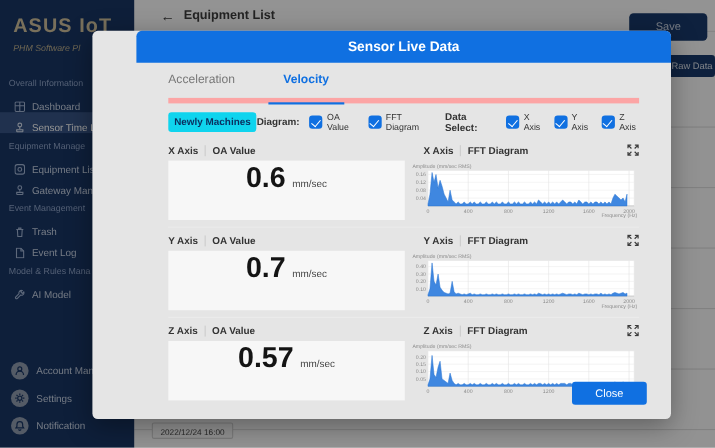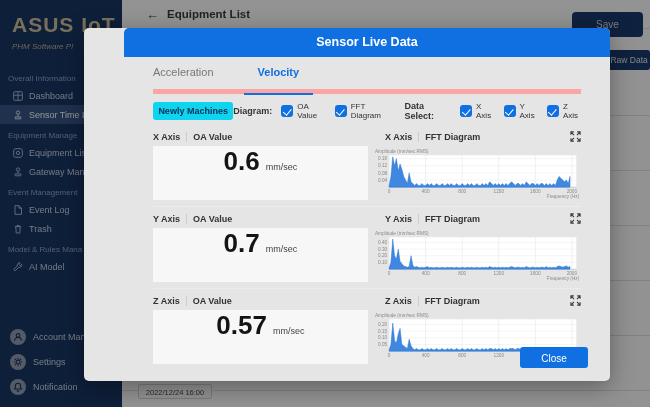--- a/index.html
+++ b/index.html
@@ -14,25 +14,25 @@
   .row-line{position:absolute;left:122px;width:528px;height:1px;background:#dedede;z-index:1;}
   .save-btn{position:absolute;left:572px;top:12px;width:71px;height:25px;background:#0d3064;
             border-radius:4px;color:#c9d3e3;font-size:10px;line-height:25px;text-align:center;z-index:2;}
   .download-btn{position:absolute;left:568px;top:50px;width:82px;height:20px;background:#0d3064;
             border-radius:3px;color:#dbe2ec;font-size:8.5px;line-height:20px;text-align:center;z-index:2;}
   .date-chip{position:absolute;left:138px;top:384px;width:74px;height:15px;background:#fbfbfb;
             border:1px solid #d2d2d2;border-radius:2px;font-size:7.5px;color:#3a3a3a;
             line-height:15px;text-align:center;z-index:2;box-sizing:border-box;}
   
   .sidebar{position:absolute;left:0;top:0;width:122px;height:407px;background:#0d2c5e;z-index:3;}
-  .logo-title{padding:13px 0 0 12px;font-size:21px;font-weight:bold;letter-spacing:1px;color:#cfc09a;}
+  .logo-title{padding:13px 0 0 12px;font-size:18px;font-weight:bold;letter-spacing:1px;color:#cfc09a;}
   .logo-sub{padding:5px 0 0 12px;font-size:8px;color:#b9ab88;font-style:italic;}
   .nav{margin-top:16px;}
   .nav-header{font-size:8px;color:#8ba1c7;padding:7px 8px 3px;white-space:nowrap;}
-  .nav-item{display:flex;align-items:center;gap:6px;height:19px;padding-left:13px;
+  .nav-item{display:flex;align-items:flex-end;gap:6px;height:19px;padding-left:13px;
             font-size:9px;color:#c7d2e4;white-space:nowrap;}
   .nav-item.selected{background:#2f4e81;color:#fff;}
   .nav-item svg{flex:0 0 auto;}
   .nav-bottom-group{position:absolute;left:0;bottom:10px;width:122px;display:flex;
             flex-direction:column;gap:5px;}
   .nav-bottom{display:flex;align-items:center;gap:7px;padding-left:10px;height:20px;
             font-size:9px;color:#c7d2e4;white-space:nowrap;}
   .circle-icon{width:16px;height:16px;border-radius:50%;background:#8d99ad;display:flex;
             align-items:center;justify-content:center;flex:0 0 auto;}
   
@@ -128,30 +128,30 @@
       <div class="nav-item">
         <svg width="10" height="10" viewBox="0 0 10 10" fill="none" stroke="#9fb3d4" stroke-width="1">
             <circle cx="5" cy="2.6" r="1.7"></circle>
             <path d="M5 4.3v1.9M2.2 8.8h5.6M2.2 8.8V6.9h5.6v1.9"></path>
           </svg>
         <span>Gateway Man</span>
       </div>
       <div class="nav-header">Event Management</div>
       <div class="nav-item">
         <svg width="10" height="10" viewBox="0 0 10 10" fill="none" stroke="#9fb3d4" stroke-width="1">
+            <path d="M1.8 2.6h6.4M4 2.6V1.4h2v1.2M2.8 2.6l.4 6.4h3.6l.4-6.4"></path>
+          </svg>
+        <span>Trash</span>
+      </div>
+      <div class="nav-item">
+        <svg width="10" height="10" viewBox="0 0 10 10" fill="none" stroke="#9fb3d4" stroke-width="1">
             <path d="M2 .7h4l2.5 2.5v6.1H2z"></path>
             <path d="M6 .7V3.2h2.5"></path>
           </svg>
         <span>Event Log</span>
-      </div>
-      <div class="nav-item">
-        <svg width="10" height="10" viewBox="0 0 10 10" fill="none" stroke="#9fb3d4" stroke-width="1">
-            <path d="M1.8 2.6h6.4M4 2.6V1.4h2v1.2M2.8 2.6l.4 6.4h3.6l.4-6.4"></path>
-          </svg>
-        <span>Trash</span>
       </div>
       <div class="nav-header">Model &amp; Rules Mana</div>
       <div class="nav-item">
         <svg width="10" height="10" viewBox="0 0 10 10" fill="none" stroke="#9fb3d4" stroke-width="1">
             <path d="M8.8 3.2a2.3 2.3 0 0 1-3.1 2.1L2.6 8.4a1 1 0 0 1-1.4-1.4l3.1-3.1a2.3 2.3 0 0 1 2.9-2.9L5.9 2.3l1.4 1.4 1.3-1.3c.1.3.2.5.2.8z"></path>
           </svg>
         <span>AI Model</span>
       </div>
     </div>
     <div class="nav-bottom-group">

